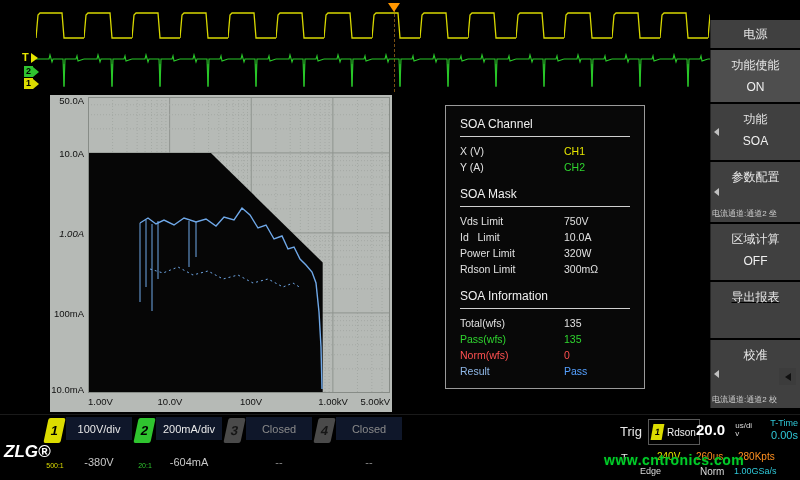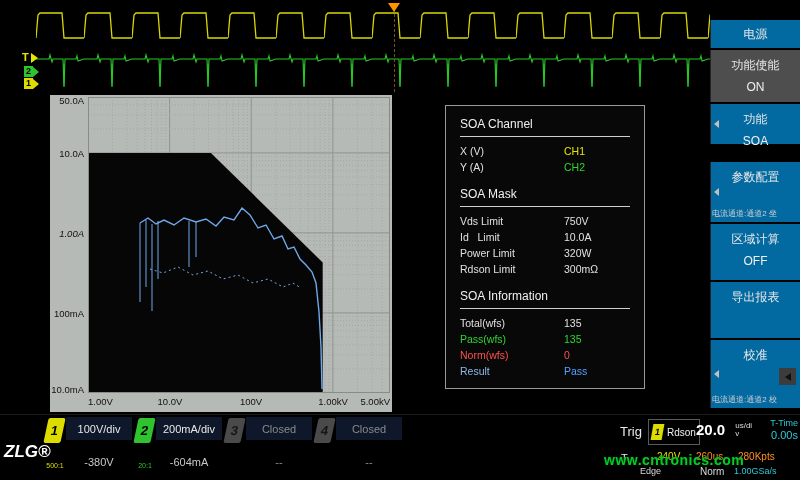--- a/index.html
+++ b/index.html
@@ -39,30 +39,30 @@
   #soapanel{position:absolute;left:445px;top:105px;width:200px;height:284px;box-sizing:border-box;
             background:rgba(8,8,8,0.94);border:1px solid #9a9a9a;padding:11px 14px;}
   .ssec{margin-bottom:12px;}
   .stitle{font-size:12px;color:#f0f0f0;border-bottom:1px solid #cfcfcf;padding-bottom:5px;margin-bottom:6px;}
   .srow{display:flex;height:16px;align-items:center;font-size:10.5px;color:#e0e0e0;white-space:pre;}
   .srow .sl{width:104px;}
   .srow .sv{flex:1;}
   .c-y{color:#e6e600;} .c-g{color:#2fd52f;} .c-r{color:#ff5050;} .c-b{color:#55a0ff;} .c-lb{color:#8fb8e8;}
 
   
-  .sb{position:absolute;left:710px;width:90px;background:#0369a1;border-left:1px solid #262626;box-sizing:border-box;}
+  .sb{position:absolute;left:710px;width:90px;background:#404040;border-left:1px solid #262626;box-sizing:border-box;}
   .sb .t{margin-top:7px;text-align:center;font-size:12px;color:#e8e8e8;}
   .sb .v{margin-top:6px;text-align:center;font-size:12px;color:#f0f0f0;}
   .sb .d{position:absolute;bottom:3px;left:1px;right:1px;font-size:8px;color:#d0d0d0;white-space:nowrap;overflow:hidden;text-align:left;}
   #sb-power{top:20px;height:28px;} #sb-power .t{margin-top:6px;}
   #sb-enable{top:50px;height:52px;background:#4e4e4e;}
-  #sb-func{top:104px;height:40px;}
+  #sb-func{top:104px;height:56px;}
   #sb-param{top:162px;height:60px;}
   #sb-area{top:224px;height:56px;}
-  #sb-export{top:282px;height:56px;}
+  #sb-export{top:282px;height:56px;text-decoration:underline;}
   #sb-cal{top:340px;height:68px;}
   .sbarrow{position:absolute;left:3px;top:50%;margin-top:-4px;width:0;height:0;
            border-top:4px solid transparent;border-bottom:4px solid transparent;border-right:5px solid #c0c0c0;}
   #sb-collapse{position:absolute;left:779px;top:368px;width:17px;height:17px;background:#3c3c3c;
                display:flex;align-items:center;justify-content:center;}
   #sb-collapse .tri{width:0;height:0;border-top:4px solid transparent;border-bottom:4px solid transparent;border-right:6px solid #101010;}
 
   
   #bottombar{position:absolute;left:0;top:414px;width:800px;height:66px;background:#000;border-top:1px solid #1a1a1a;}
   #logo{position:absolute;left:4px;top:442px;color:#fff;font-size:17px;font-weight:bold;font-style:italic;}

